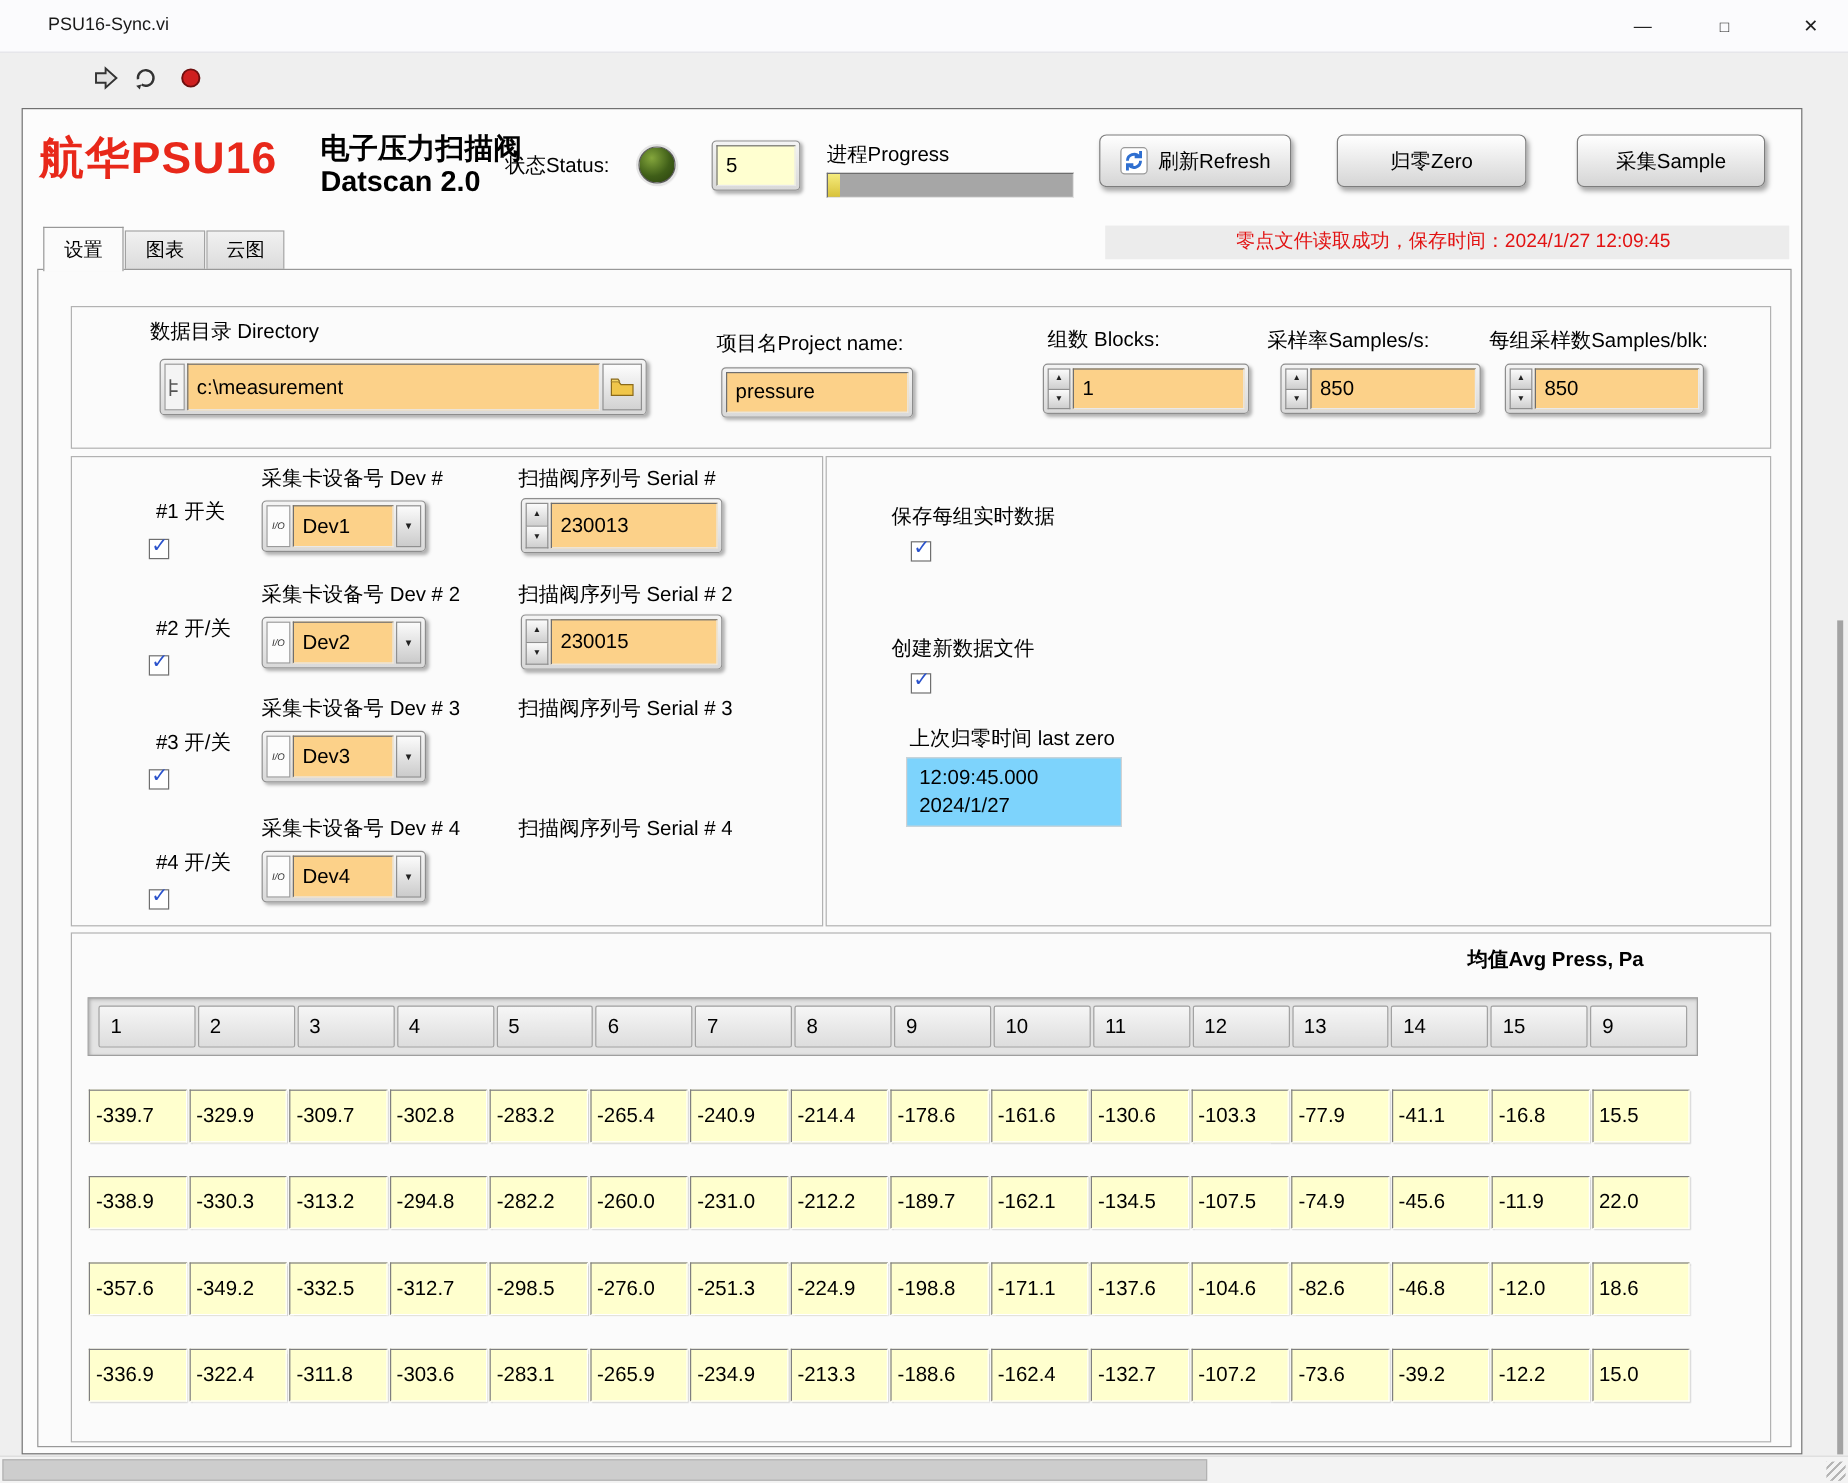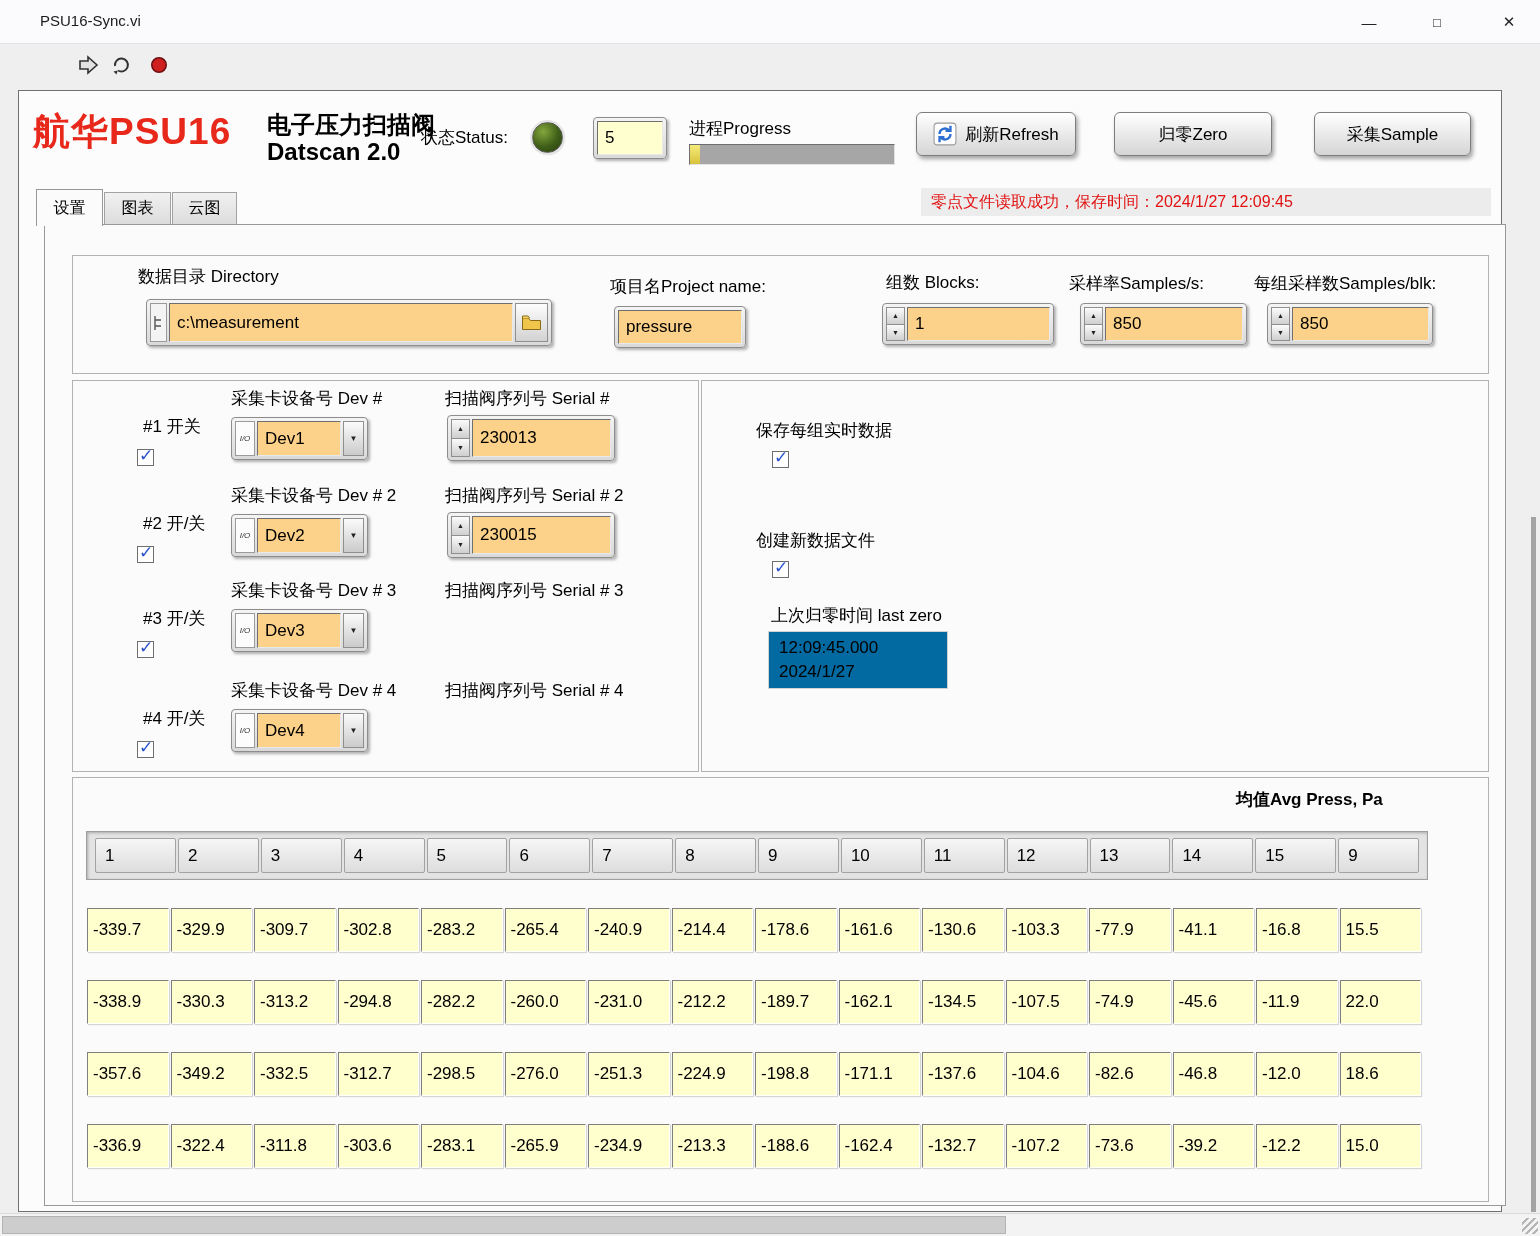--- a/index.html
+++ b/index.html
@@ -78,36 +78,36 @@
   .tab { position:absolute; display:flex; align-items:center; justify-content:center;
     font-size:16px; cursor:pointer; }
   .tab.active { left:17px; top:98px; width:67px; height:37px; background:#fbfbfb;
     border:1px solid #989898; border-bottom:none; z-index:3; }
   .tab.t2 { left:85px; top:101px; width:67px; height:33px; }
   .tab.t3 { left:153px; top:101px; width:65px; height:33px; }
   .tab.inactive { background:linear-gradient(#f1f1f1,#dcdcdc); border:1px solid #a2a2a2; z-index:1; }
 
   .zero-msg { position:absolute; left:902px; top:97px; width:570px; height:28px;
     background:#ececec; color:#e21212; font-size:16px; line-height:28px; padding-left:10px;
-    white-space:nowrap; overflow:hidden; }
+    white-space:nowrap; overflow:hidden;text-align:center; }
 
   .tab-content { position:absolute; left:12px; top:133px; width:1462px; height:982px;
-    background:#fbfbfb; border:1px solid #989898; z-index:2;margin-left:13px; }
+    background:#fbfbfb; border:1px solid #989898; z-index:2; }
 
   .group { position:absolute; border:1px solid #b2b2b2; }
   .settings-group { left:27px; top:30px; width:1417px; height:119px; }
   .devices-group  { left:27px; top:155px; width:627px; height:392px; }
   .options-group  { left:656px; top:155px; width:788px; height:392px; }
   .table-group    { left:27px; top:552px; width:1417px; height:425px; }
 
   
   .dir-label { left:65px; top:9px; }
   .path-ctl { left:73px; top:43px; width:406px; height:47px; }
   .proj-label { left:537px; top:19px; }
-  .proj-ctl { left:541px; top:50px; width:132px; height:42px; }
+  .proj-ctl { left:541px; top:50px; width:160px; height:42px; }
   .blocks-label { left:813px; top:15px; }
   .blocks-ctl { left:809px; top:47px; width:172px; height:42px; }
   .rate-label { left:996px; top:16px; }
   .rate-ctl { left:1007px; top:47px; width:167px; height:42px; }
   .blk-label { left:1181px; top:16px; }
   .blk-ctl { left:1194px; top:47px; width:166px; height:42px; }
 
   
   .dev-row { position:absolute; left:0; width:100%; height:96px; }
   .dev-row:nth-child(1){ top:8px; } .dev-row:nth-child(2){ top:105px; }
@@ -122,21 +122,21 @@
   .serial-label { left:372px; top:-2px; }
   .serial-ctl { left:374px; top:26px; width:168px; height:46px; }
 
   
   .opt1-label { left:54px; top:38px; }
   .opt1-check { left:70px; top:70px; }
   .opt2-label { left:54px; top:148px; }
   .opt2-check { left:70px; top:180px; }
   .lz-label { left:69px; top:223px; }
   .lz-box { position:absolute; left:66px; top:250px; width:180px; height:58px;
-    background:#0369a1; border:1px solid #d2d2d2; font-size:17px; line-height:24px; padding:4px 10px; }
+    background:#7dd3fc; border:1px solid #d2d2d2; font-size:17px; line-height:24px; padding:4px 10px; }
 
   
   .table-title { left:1163px; top:10px; font-weight:600; }
   .header-strip { position:absolute; left:13px; top:53px; width:1342px; height:49px;
     display:flex; gap:2px; padding:6px 8px; background:#e3e3e3; border:1px solid #9f9f9f;
     box-shadow:inset 1px 1px 3px rgba(0,0,0,.25); }
   .th-cell { flex:1; line-height:33px; padding-left:9px; font-size:17px;
     background:linear-gradient(#f6f6f6,#dddddd); border:1px solid #a2a2a2; border-radius:2px; }
   .rows-wrap { position:absolute; left:14px; top:130px; width:1334px; }
   .data-row { display:flex; gap:2px; margin-bottom:28px; }

